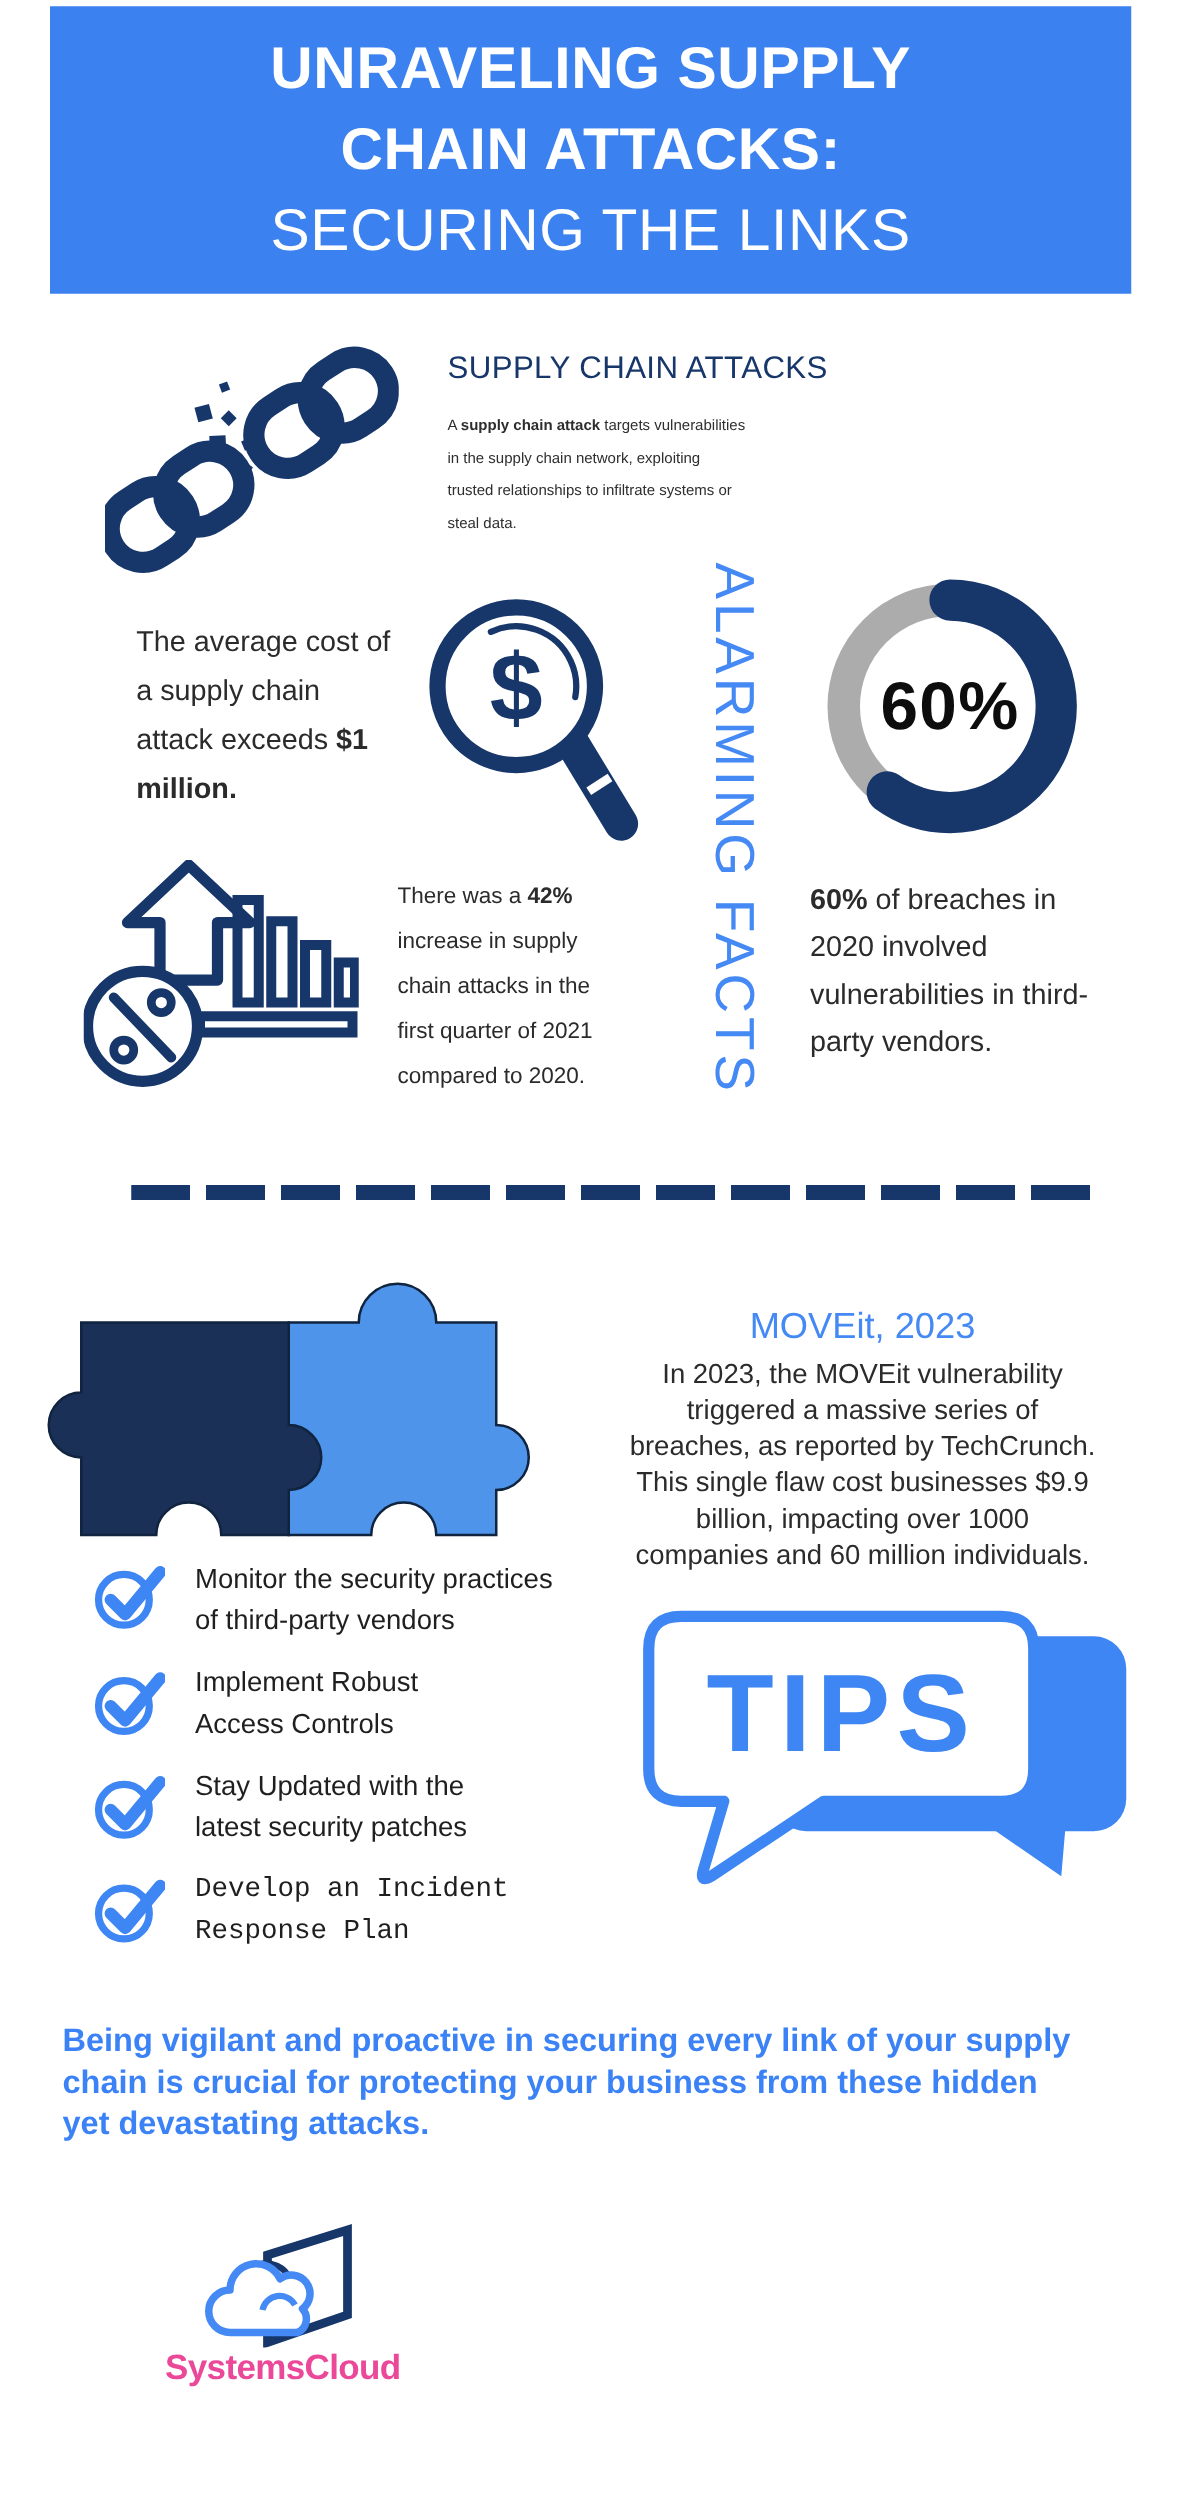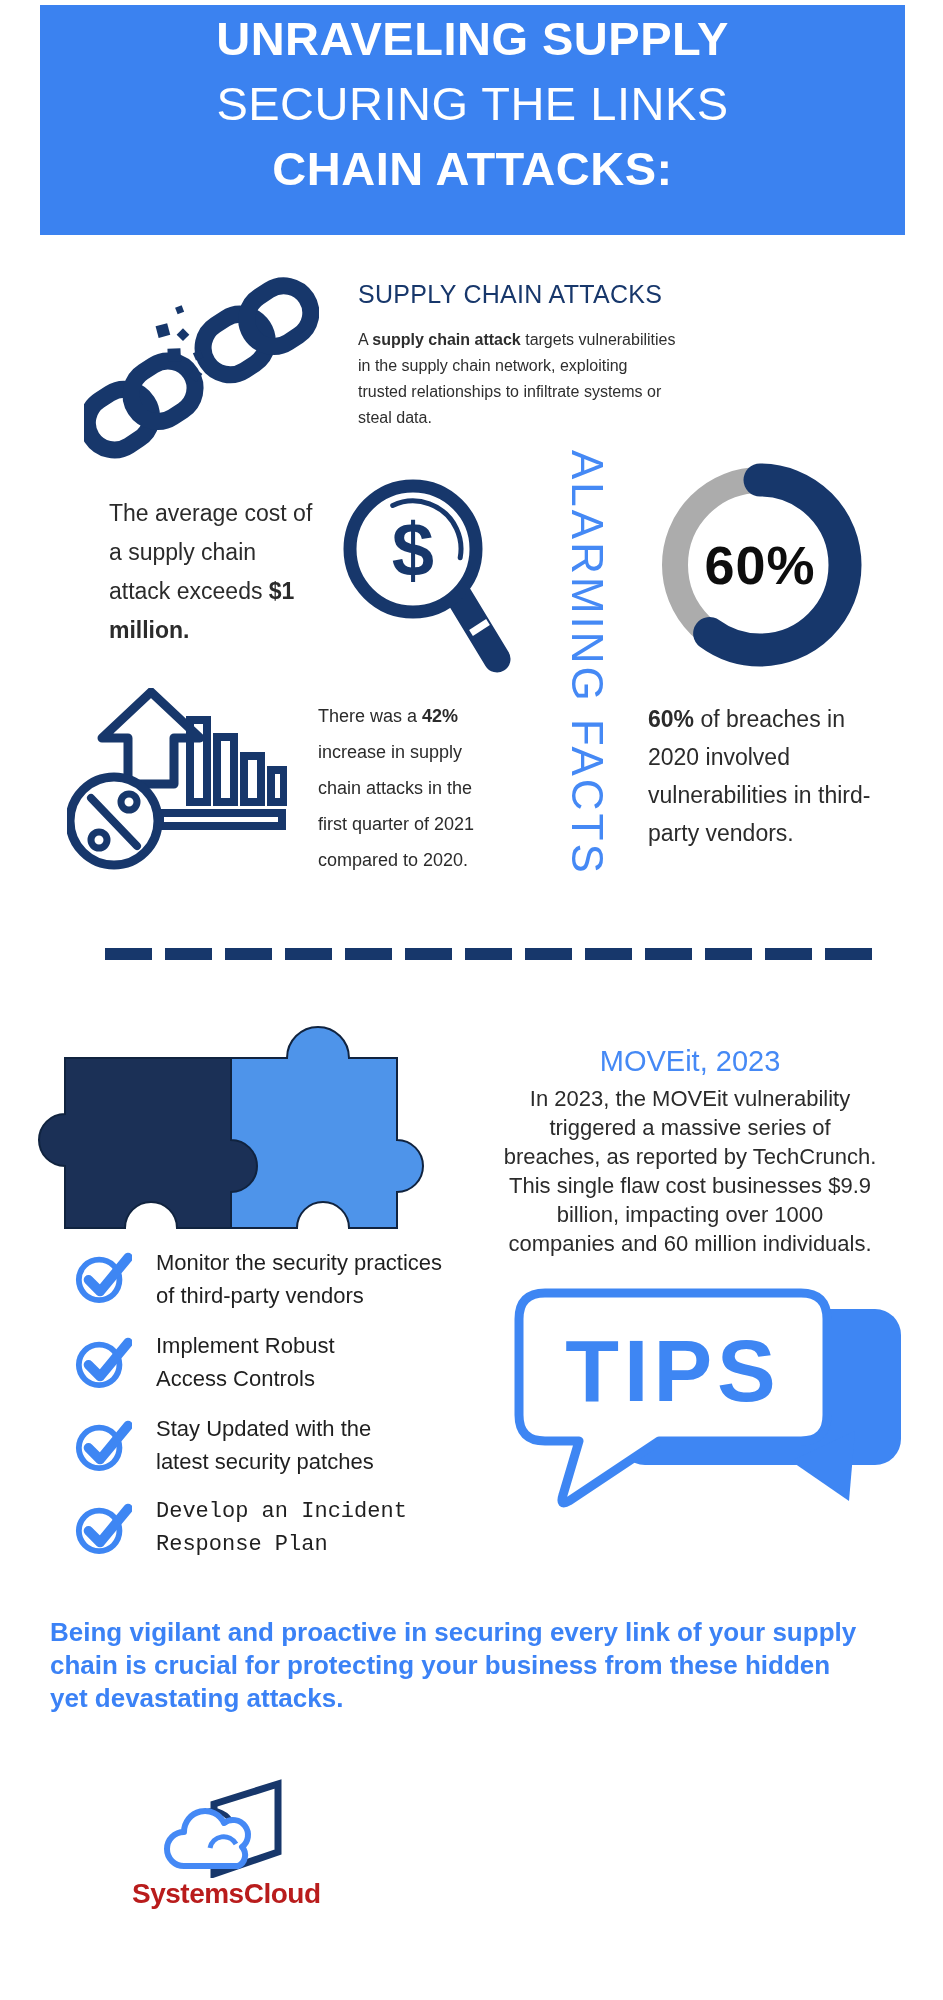--- a/index.html
+++ b/index.html
@@ -3,28 +3,28 @@
 <meta charset="utf-8">
 <style>
   html,body{margin:0;padding:0;background:#fff;}
   .page{position:relative;width:943px;height:2000px;background:#ffffff;overflow:hidden;
         font-family:"Liberation Sans", sans-serif;color:#2e2e2e;}
   .abs{position:absolute;}
   b{font-weight:700;color:inherit;}
 
   
   .banner{left:40px;top:5px;width:865px;height:230px;background:#3B82F0;color:#ffffff;
-          text-align:center;padding-top:1px;box-sizing:border-box;}
+          text-align:center;padding-top:16px;box-sizing:border-box;}
   .banner .l{font-size:47px;line-height:65px;letter-spacing:.5px;}
   .w700{font-weight:700;}
   .w400{font-weight:400;letter-spacing:1.5px;}
 
   
   .sec1-heading{left:358px;top:280px;width:540px;color:#17376B;font-size:25px;font-weight:400;letter-spacing:.3px;}
-  .sec1-body{left:358px;top:327px;width:480px;font-size:16px;line-height:26px;white-space:pre-line;color:#2e2e2e;}
+  .sec1-body{left:358px;top:327px;width:480px;font-size:12px;line-height:26px;white-space:pre-line;color:#2e2e2e;}
 
   
   .fact{white-space:pre-line;color:#2b2b2b;}
   .fact-cost{left:75px;top:494px;width:270px;font-size:23px;line-height:39px;margin-left:34px;}
   .fact-increase{left:318px;top:698px;width:300px;font-size:18px;line-height:36px;}
   .fact-breaches{left:648px;top:700px;width:290px;font-size:23px;line-height:38px;}
 
   .alarming{left:612px;top:450px;width:440px;font-size:44px;letter-spacing:3px;font-weight:400;
             color:#4589F5;transform:rotate(90deg);transform-origin:top left;white-space:nowrap;}
 
@@ -43,34 +43,34 @@
 
   
   .tip-icon{width:58px;height:58px;}
   .tip-text{width:340px;font-size:22px;line-height:33px;white-space:pre-line;color:#1f1f1f;}
 
   
   .closing{left:50px;top:1616px;width:843px;text-align:left;color:#3b82f6;
            font-size:26px;line-height:33px;font-weight:700;white-space:pre-line;}
 
   
-  .brand-text{left:132px;top:1878px;width:180px;text-align:center;color:#b91c1c;
+  .brand-text{left:132px;top:1878px;width:180px;text-align:center;color:#ec4899;
               font-size:28px;font-weight:700;letter-spacing:-.5px;}
   .footer-text{left:320px;top:1798px;width:600px;text-align:center;font-size:23px;line-height:35px;
                white-space:pre-line;color:#1c1c1c;}
 </style>
 </head>
 <body>
 
 <div class="page">
 
   <div class="abs banner">
     <div class="l w700">UNRAVELING SUPPLY</div>
+    <div class="l w700">CHAIN ATTACKS:</div>
     <div class="l w400">SECURING THE LINKS</div>
-    <div class="l w700">CHAIN ATTACKS:</div>
   </div>
 
   <svg class="abs" style="left:84px;top:274px;" width="235" height="190" viewBox="0 0 235 190">
     <g transform="rotate(-33 117 95)" stroke="#17376B" fill="none" stroke-width="17">
       <rect x="-12" y="66" width="66" height="54" rx="27"></rect>
       <rect x="40" y="66" width="66" height="54" rx="27"></rect>
       <rect x="126" y="66" width="66" height="54" rx="27"></rect>
       <rect x="178" y="66" width="66" height="54" rx="27"></rect>
       <g fill="#17376B" stroke="none">
         <rect x="100" y="36" width="12" height="12" transform="rotate(18 106 42)"></rect>

